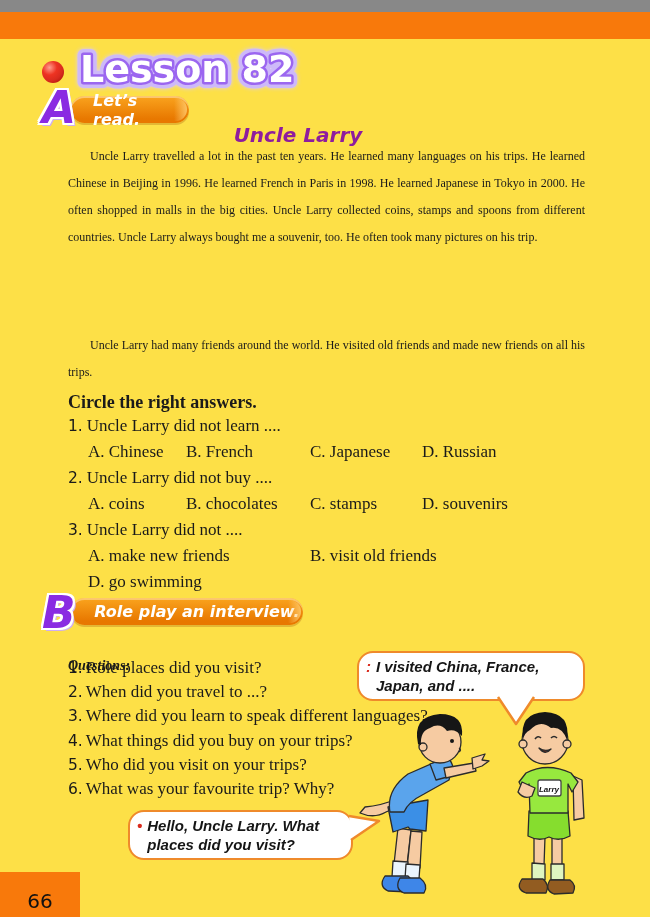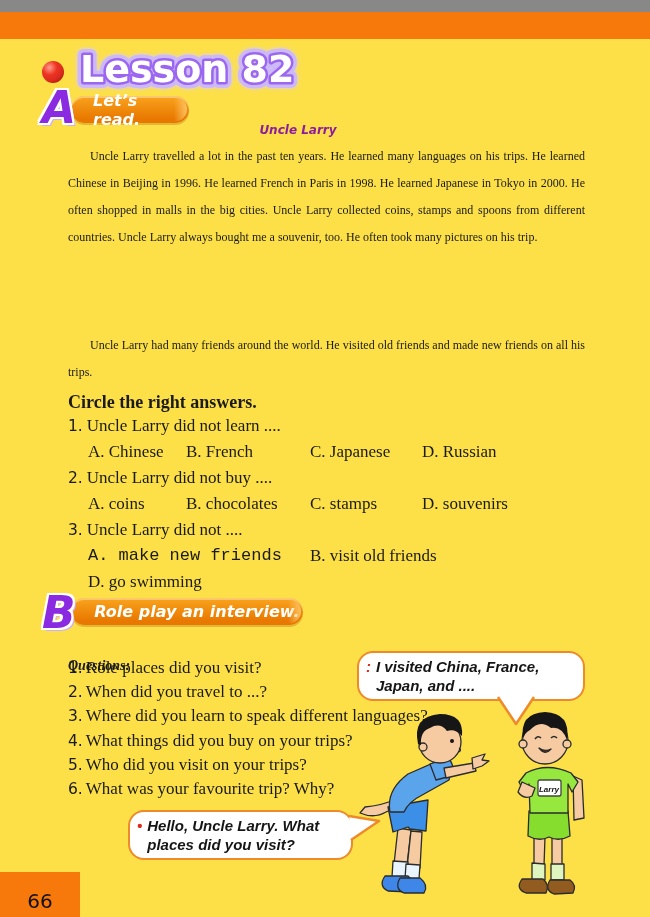--- a/index.html
+++ b/index.html
@@ -42,34 +42,34 @@
     display:flex; align-items:center;
     font-family:"DejaVu Sans", sans-serif; font-style:italic; font-weight:bold; font-size:16px; color:#ffffff;justify-content:center;
   }
   .banner-pill::after { content:""; position:absolute; right:2px; top:2px; bottom:2px; width:13px;
     border-radius:0 12px 12px 0; background:linear-gradient(90deg, transparent, rgba(255,203,110,.85)); }
   .pill-a { left:71px; top:84px; width:118px; padding-left:22px; }
   .pill-b { left:71px; top:586px; width:232px; padding-left:20px; }
 
   
   .story-title { position:absolute; left:68px; top:111px; width:460px; text-align:center;
-    font-family:"DejaVu Sans", sans-serif; font-style:italic; font-weight:bold; font-size:12px;
+    font-family:"DejaVu Sans", sans-serif; font-style:italic; font-weight:bold; font-size:20px;
     color:var(--story-title-purple,#8E1C9E); }
   .body-para { position:absolute; left:68px; width:517px; font-size:12px; line-height:27px;
     text-align:justify; text-indent:22px; }
   .para-1 { top:131px; }
   .para-2 { top:320px; }
 
   .exercise-title { position:absolute; left:68px; top:380px; font-weight:bold; font-size:18px; }
 
   .q-line { position:absolute; left:68px; white-space:nowrap; font-size:17px; }
   .q-num { font-family:"DejaVu Sans", sans-serif; font-size:15.5px; margin-right:4px; }
   .opt-row { position:absolute; left:68px; width:540px; padding-left:20px; display:flex; font-size:17px; white-space:nowrap; }
   .opt-row .c1 { width:98px; } .opt-row .c2 { width:124px; } .opt-row .c3 { width:112px; } .opt-row .c4 { flex:1; }
-  .opt-row .g1 { width:222px;font-family:Liberation Mono, monospace; } .opt-row .g2 { flex:1; }
+  .opt-row .g1 { width:222px; } .opt-row .g2 { flex:1; }
 
   
   .questions-title { position:absolute; left:68px; top:646px; font-weight:bold; font-size:14px;font-style:italic; }
   .b-questions { position:absolute; left:68px; top:644px; line-height:23.2px; font-size:17px; white-space:nowrap; }
   .b-questions .q-num { margin-right:3px; }
 
   
   .speech { position:absolute; z-index:5; background:#fff;
     border:2.5px solid var(--bubble-border-orange,#EF8A2B); border-radius:16px;
     padding:4px 8px 4px 7px; display:flex; gap:5px; align-items:flex-start;

